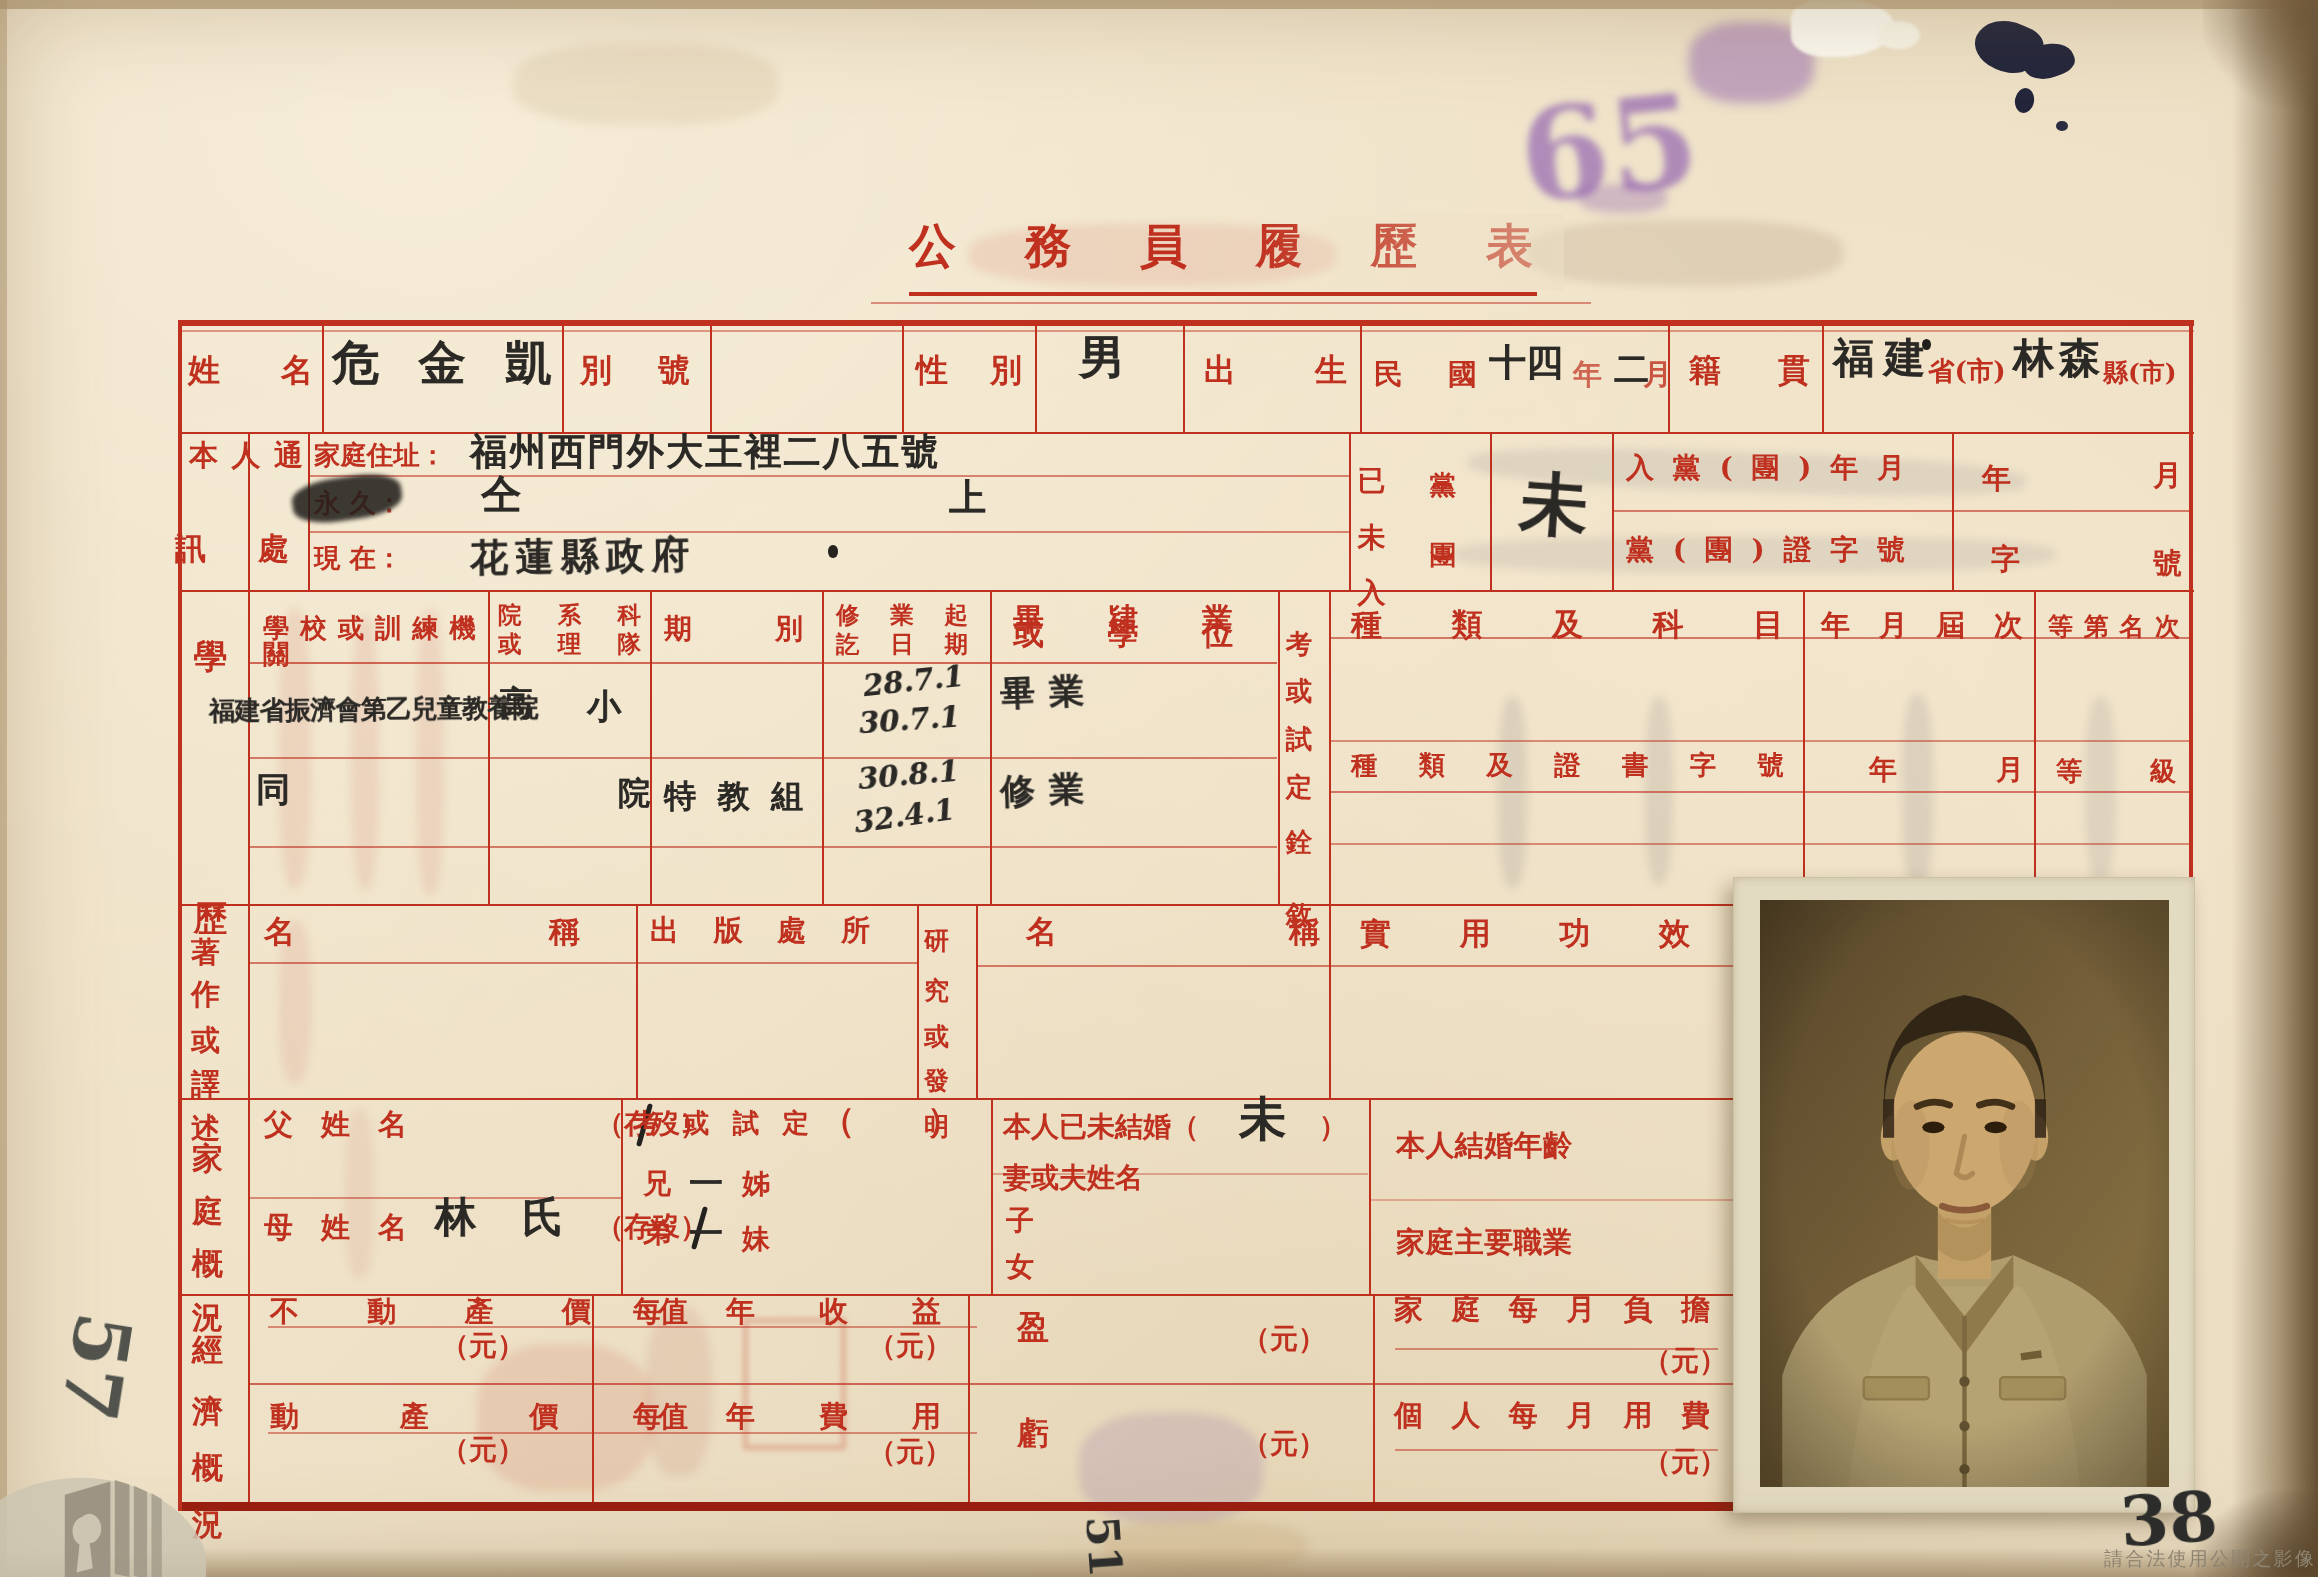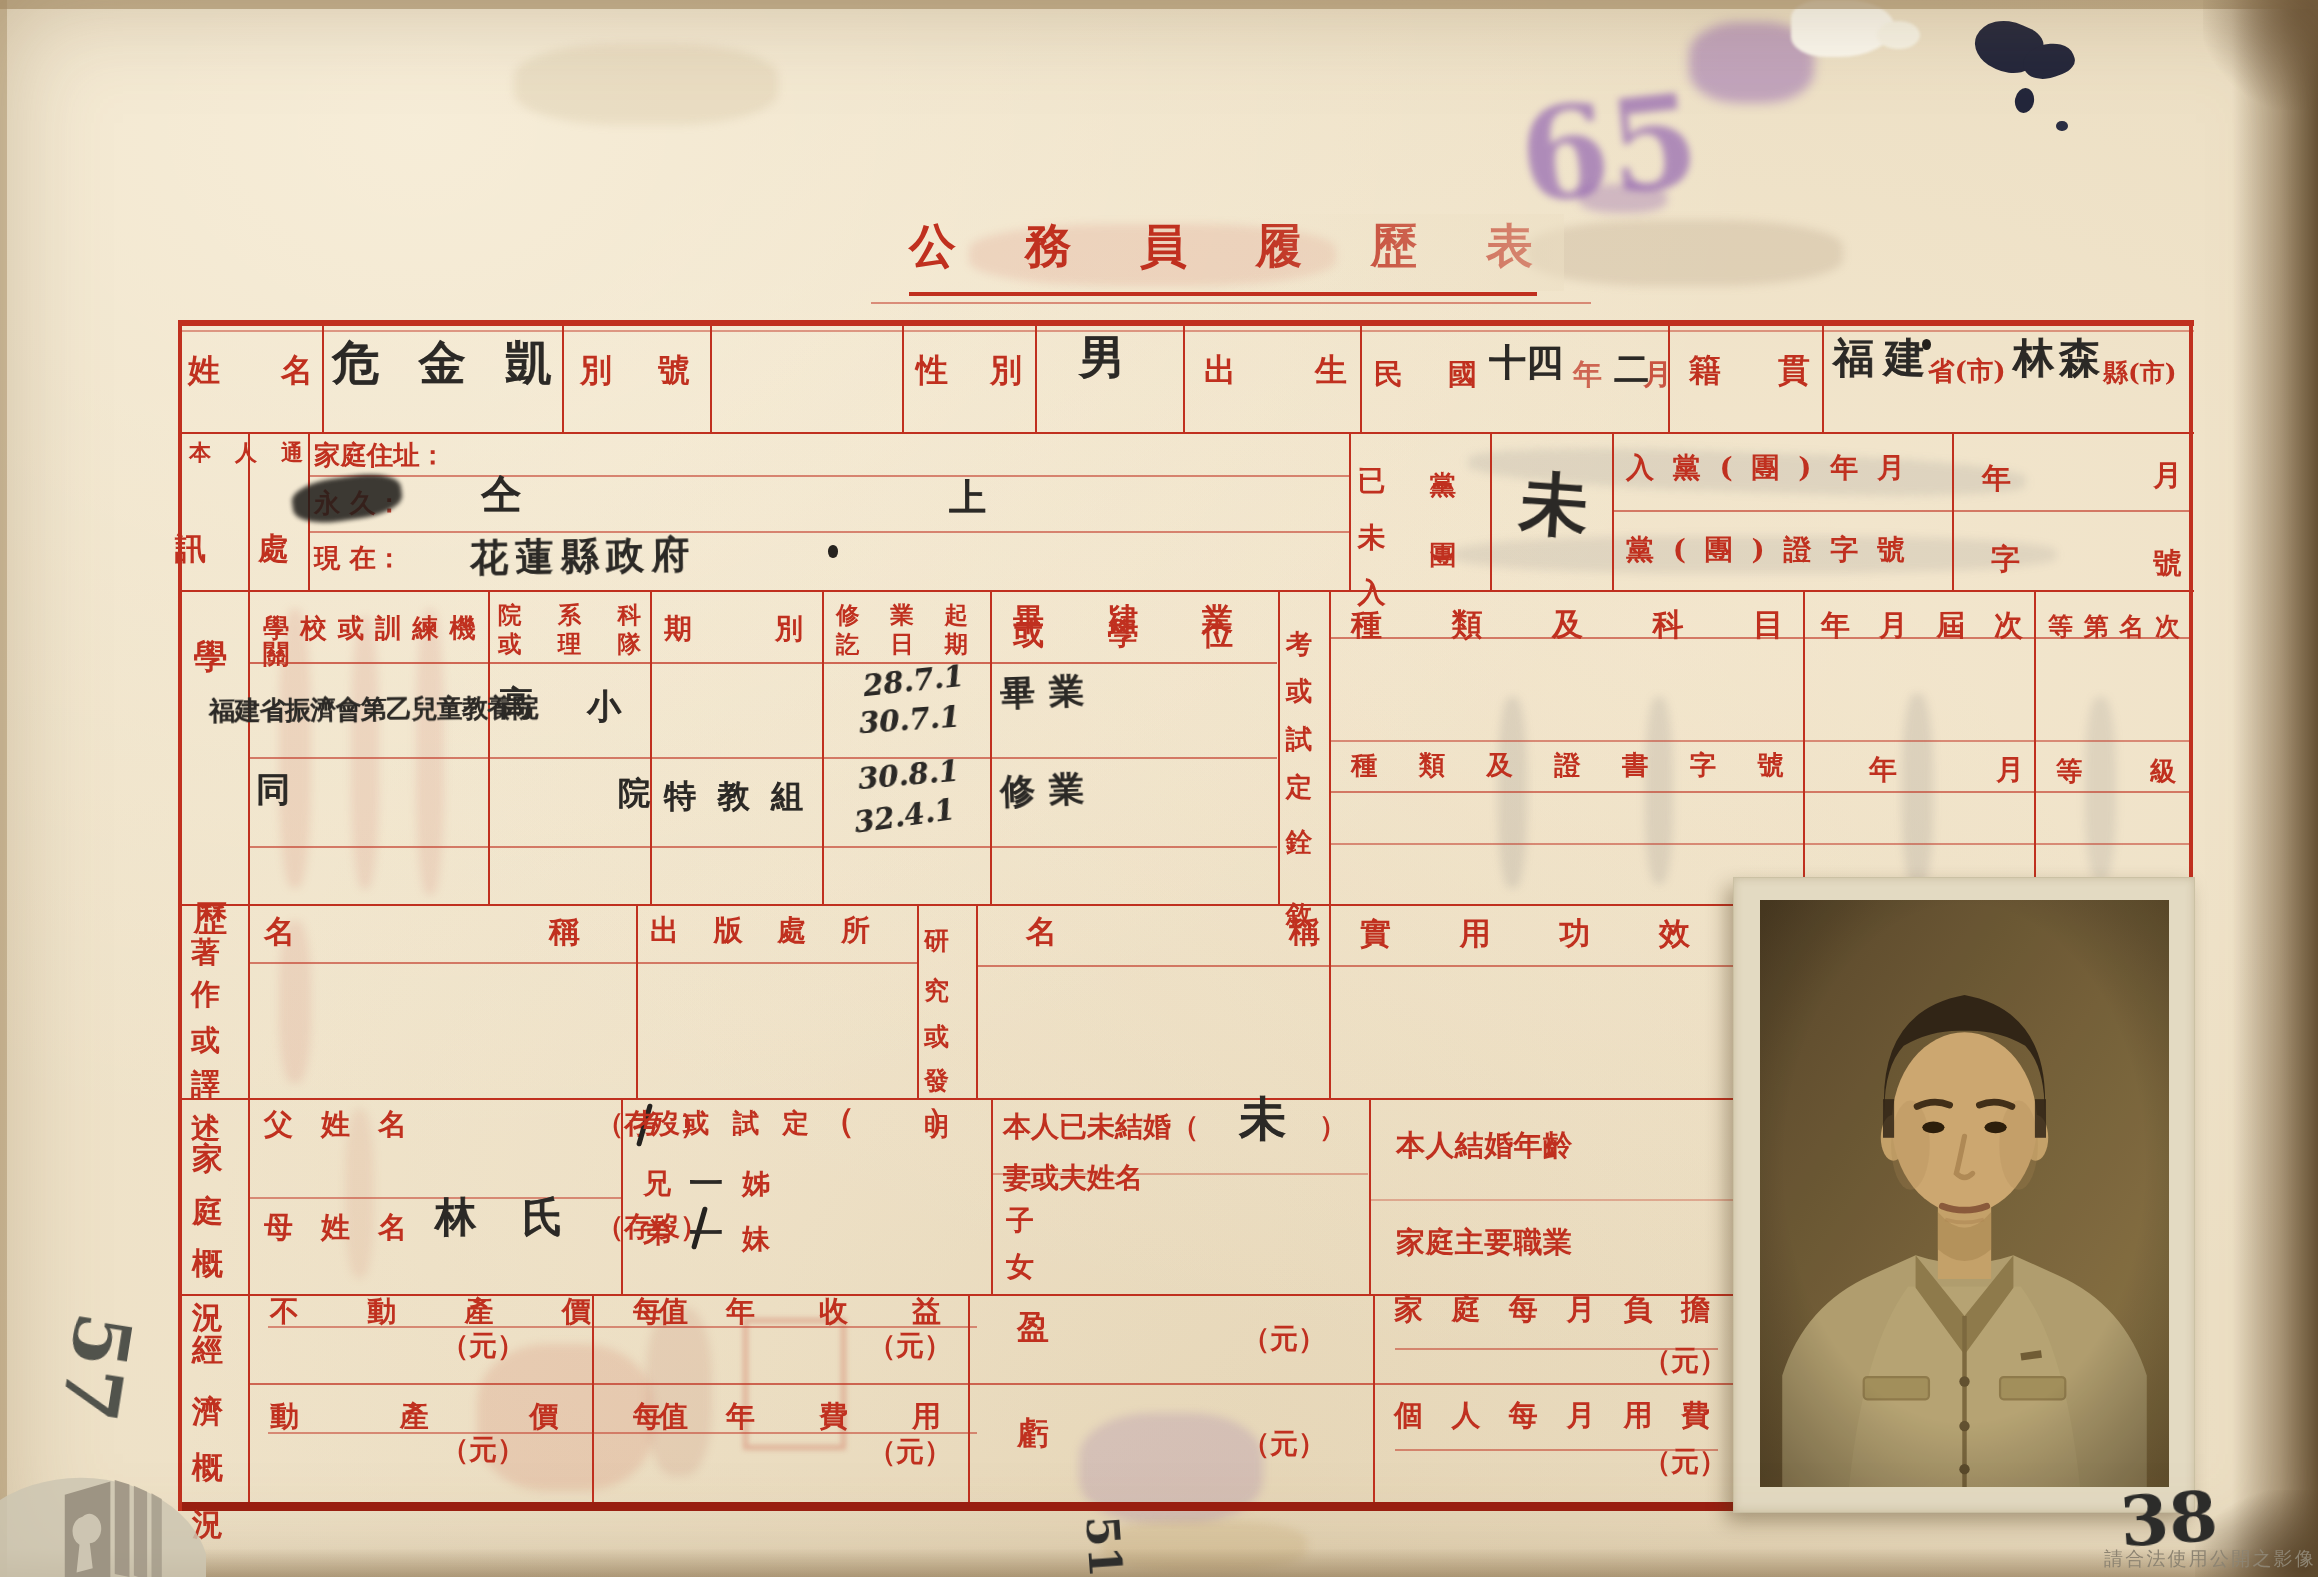--- a/index.html
+++ b/index.html
@@ -132,23 +132,24 @@
   <span class="abs red" style="left:1573px;top:360px;font-size:29px;opacity:.7;">年</span>
   <span class="abs hw" style="left:1614px;top:351px;font-size:35px;">二</span>
   <span class="abs red" style="left:1643px;top:360px;font-size:29px;opacity:.8;">月</span>
   <span class="abs red spread" style="left:1689px;top:354px;width:121px;font-size:32px;">籍 貫</span>
   <span class="abs hw spread" style="left:1833px;top:338px;width:92px;font-size:41px;">福建</span>
   <span class="abs red" style="left:1928px;top:358px;font-size:26.4px;">省(市)</span>
   <span class="abs hw spread" style="left:2013px;top:338px;width:87px;font-size:41px;">林森</span>
   <span class="abs red" style="left:2103px;top:360px;font-size:25px;">縣(市)</span>
   <div class="blob" style="left:1922px;top:339px;width:8.8px;height:11px;background:#23201c;"></div>
 
-  <span class="abs red spread" style="left:189px;top:441px;width:114px;font-size:22px;">本人通</span>
+  <span class="abs red spread" style="left:189px;top:441px;width:114px;font-size:29px;">本人通</span>
   <span class="abs red spread" style="left:175px;top:533px;width:114px;font-size:31px;">訊 處</span>
   <span class="abs red" style="left:314px;top:442px;font-size:26.4px;">家庭住址：</span>
+  <span class="abs hw" style="left:470px;top:433px;font-size:37px;letter-spacing:2.2px;">福州西門外大王裡二八五號</span>
   <span class="abs red" style="left:314px;top:490px;font-size:26.4px;opacity:.9;">永 久：</span>
   <div class="blob" style="left:292px;top:477px;width:110px;height:43px;background:#1d1b18;filter:blur(2.2px);transform:rotate(-8deg);opacity:.85;border-radius:40%;"></div>
   <span class="abs hw" style="left:481px;top:474px;font-size:40px;">仝</span>
   <span class="abs hw" style="left:949px;top:479px;font-size:37px;">上</span>
   <span class="abs red" style="left:314px;top:545px;font-size:26.4px;">現 在：</span>
   <span class="abs hw" style="left:470px;top:537px;font-size:38px;letter-spacing:7.3px;transform:rotate(-1deg);">花蓮縣政府</span>
   <div class="blob" style="left:828px;top:545px;width:9.5px;height:12.5px;background:#26231f;"></div>
 
   <span class="abs red vert" style="left:1357px;top:445px;height:110px;font-size:28px;">已未入</span>
   <span class="abs red vert" style="left:1430px;top:449px;height:114px;font-size:26.4px;">黨(團)</span>

